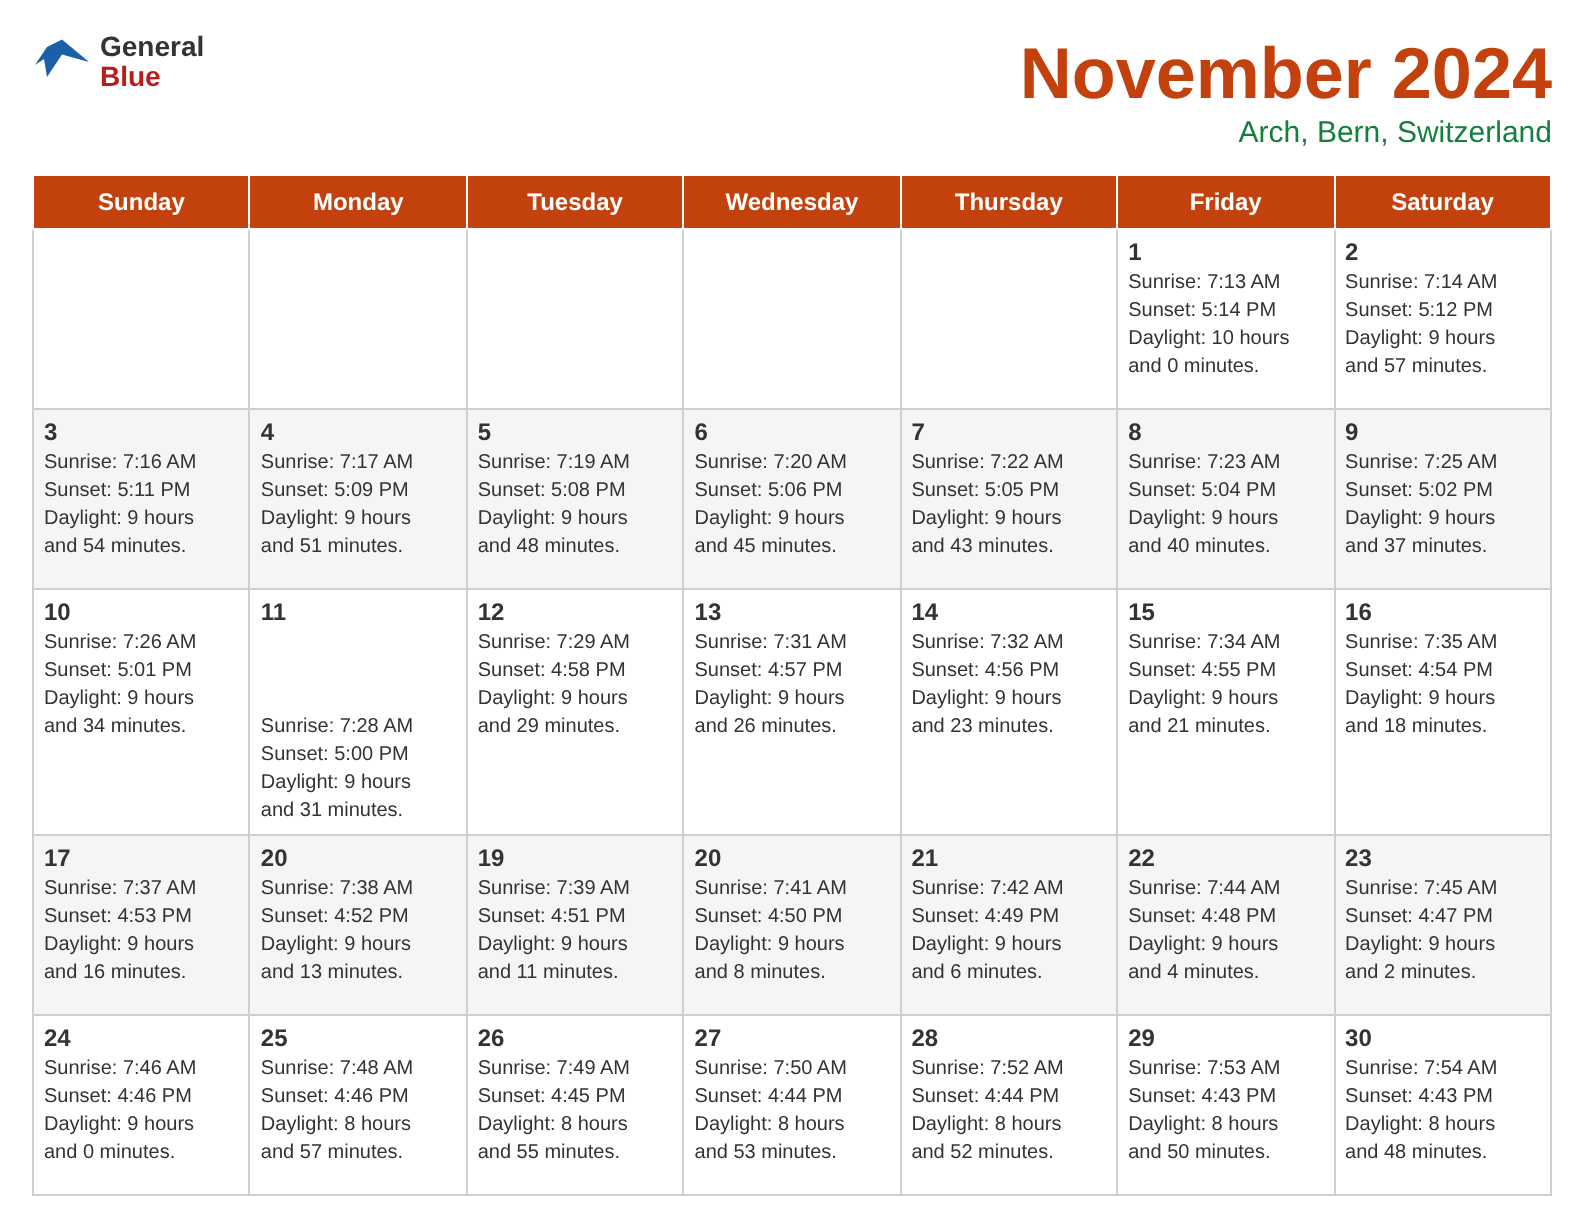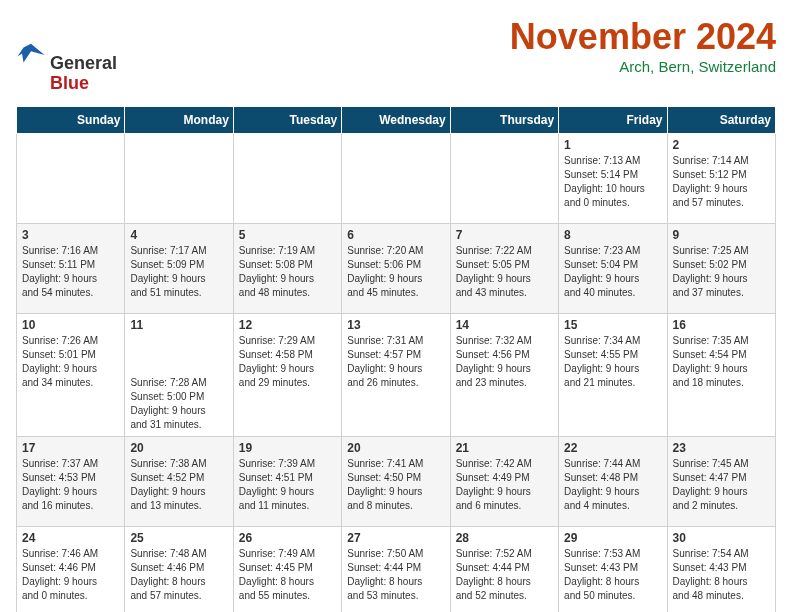--- a/index.html
+++ b/index.html
@@ -15,25 +15,24 @@
       justify-content: space-between;
       align-items: flex-start;
       margin-bottom: 12px;
     }
     .logo {
       display: flex;
       align-items: center;
       gap: 4px;
     }
     .logo-text {
-      font-size: 18px;
+      font-size: 14px;
       font-weight: bold;
       color: #333;
       line-height: 1.1;
-      margin-top: 38px;
     }
     .logo-bird {
       width: 30px;
       height: 30px;
     }
     .title-block {
       text-align: right;
     }
     .month-title {
       font-size: 36px;
@@ -43,26 +42,26 @@
     .location {
       font-size: 15px;
       color: #15803d;
     }
     table {
       width: 100%;
       border-collapse: collapse;
       table-layout: fixed;
     }
     thead tr th {
-      background-color: #0c4a6e;
+      background-color: #c2410c;
       color: #fff;
       font-size: 12px;
       font-weight: bold;
       padding: 6px 4px;
-      text-align: right;
+      text-align: center;
       border: 1px solid #fff;
     }
     tbody tr td {
       border: 1px solid #d0d0d0;
       vertical-align: top;
       padding: 4px 5px;
       font-size: 10px;
       color: #333;
       height: 90px;
       background: #fff;

